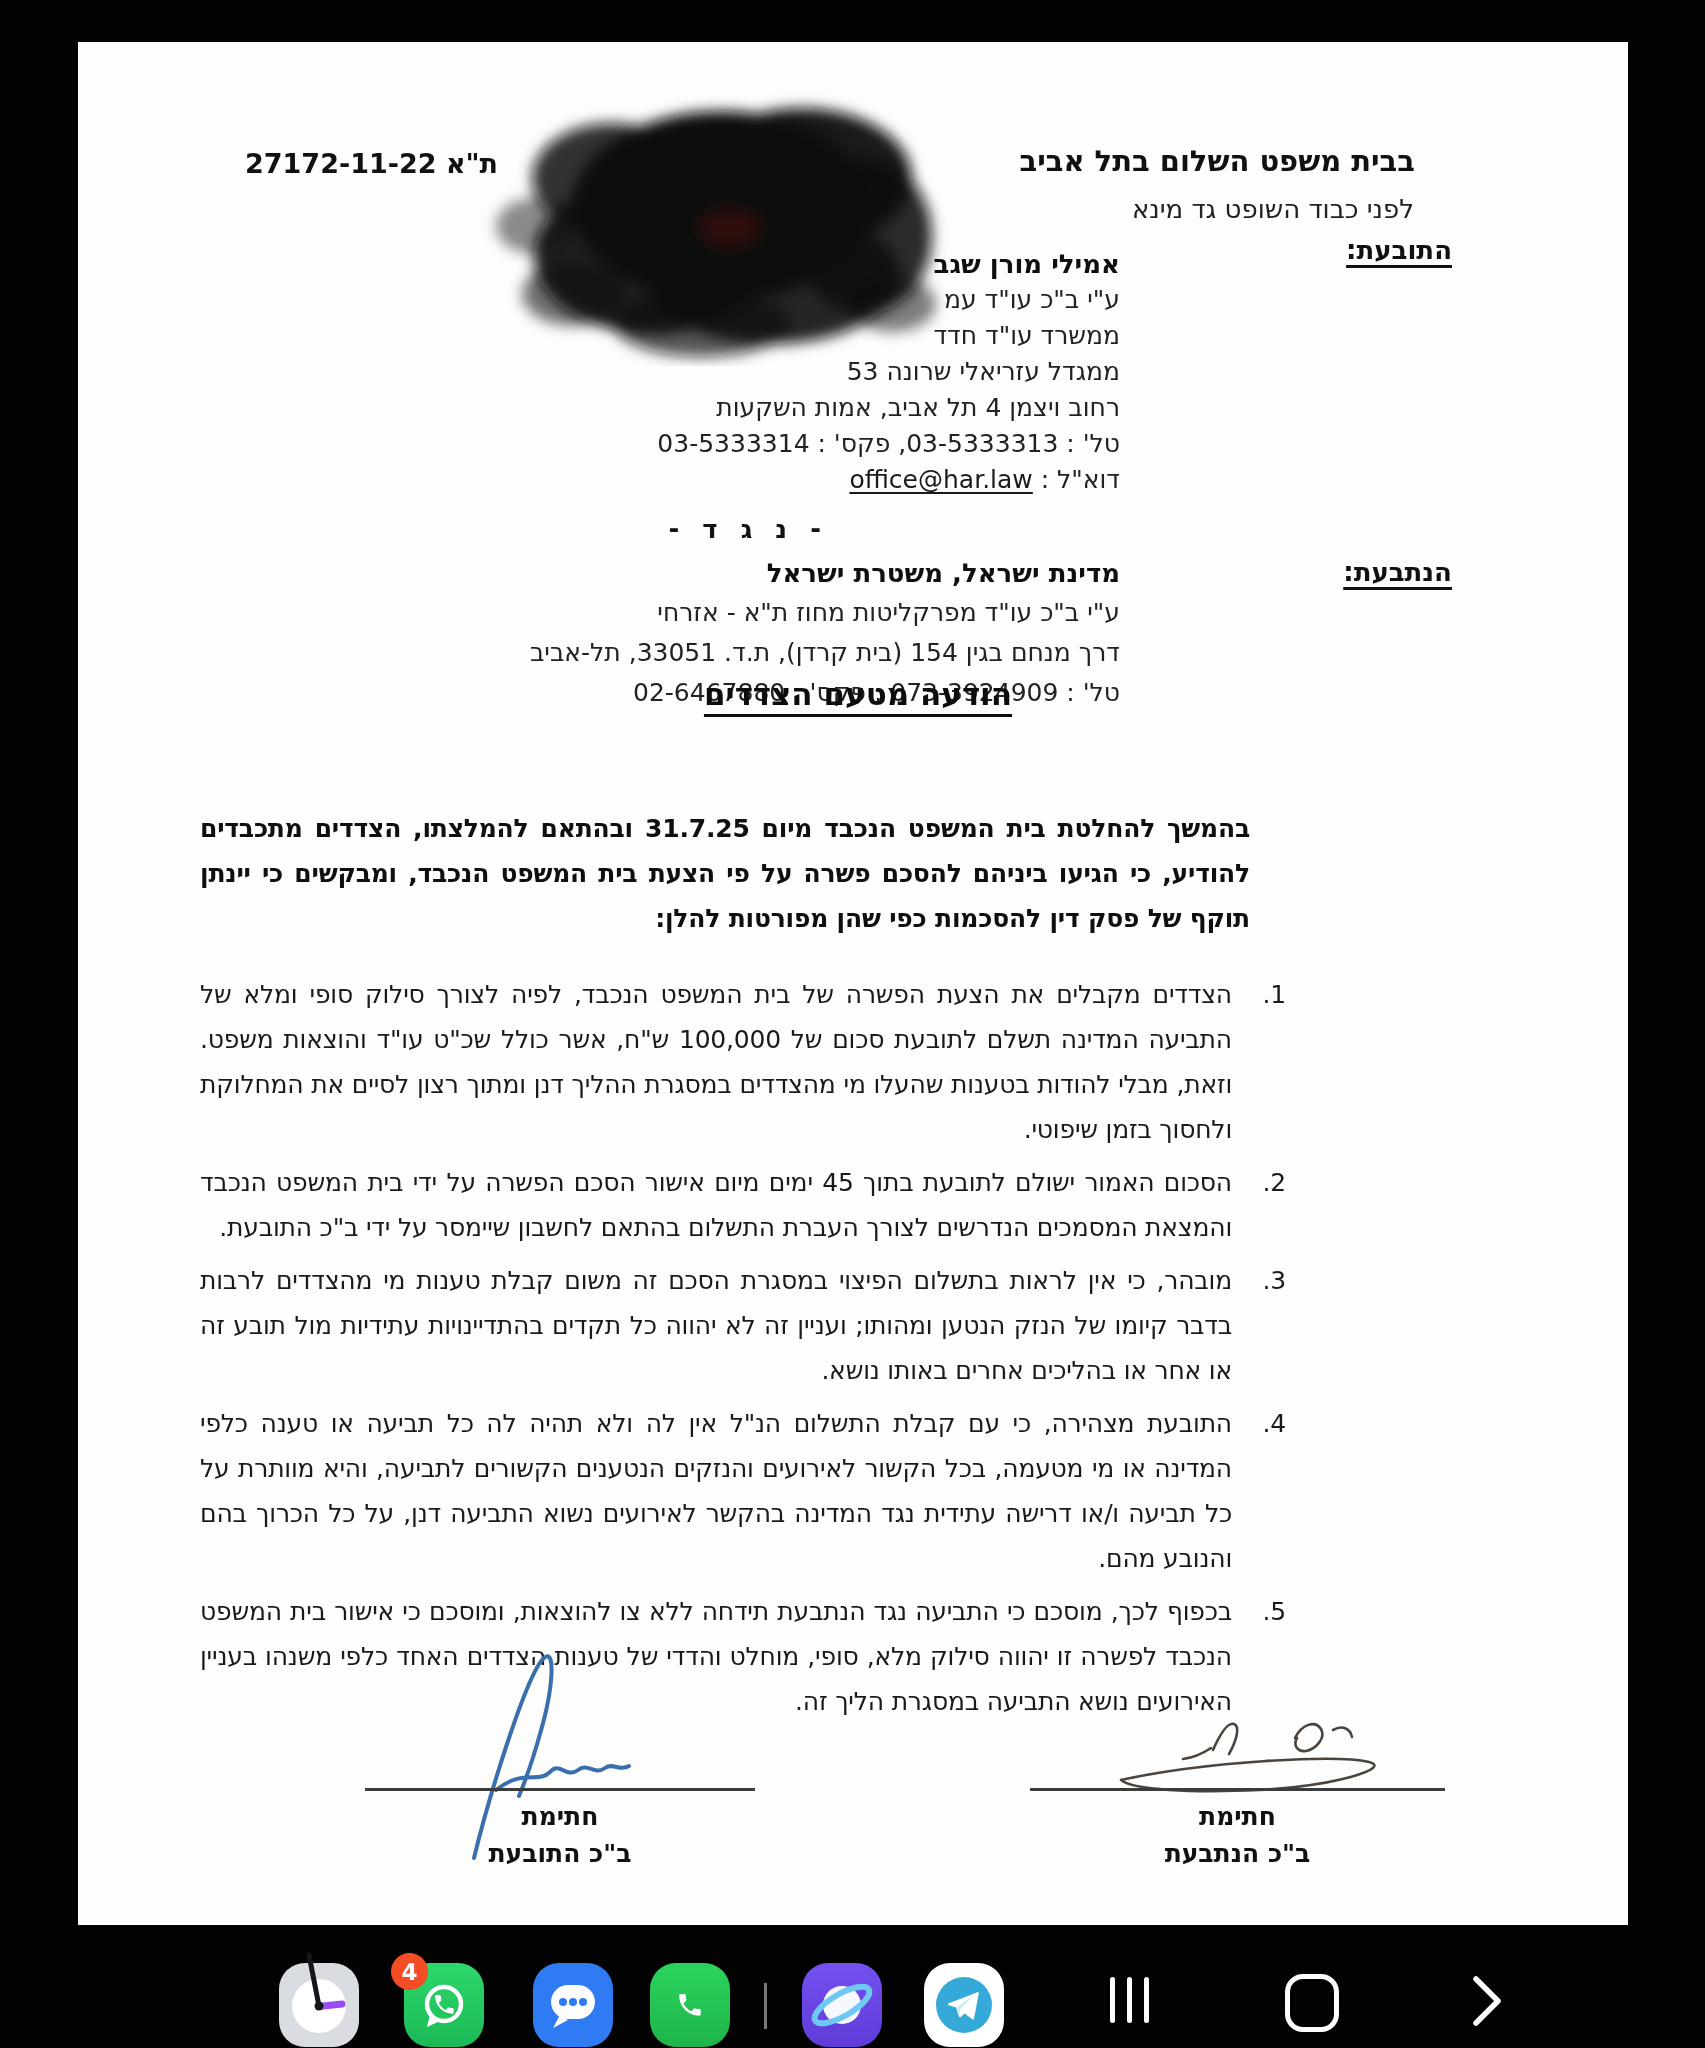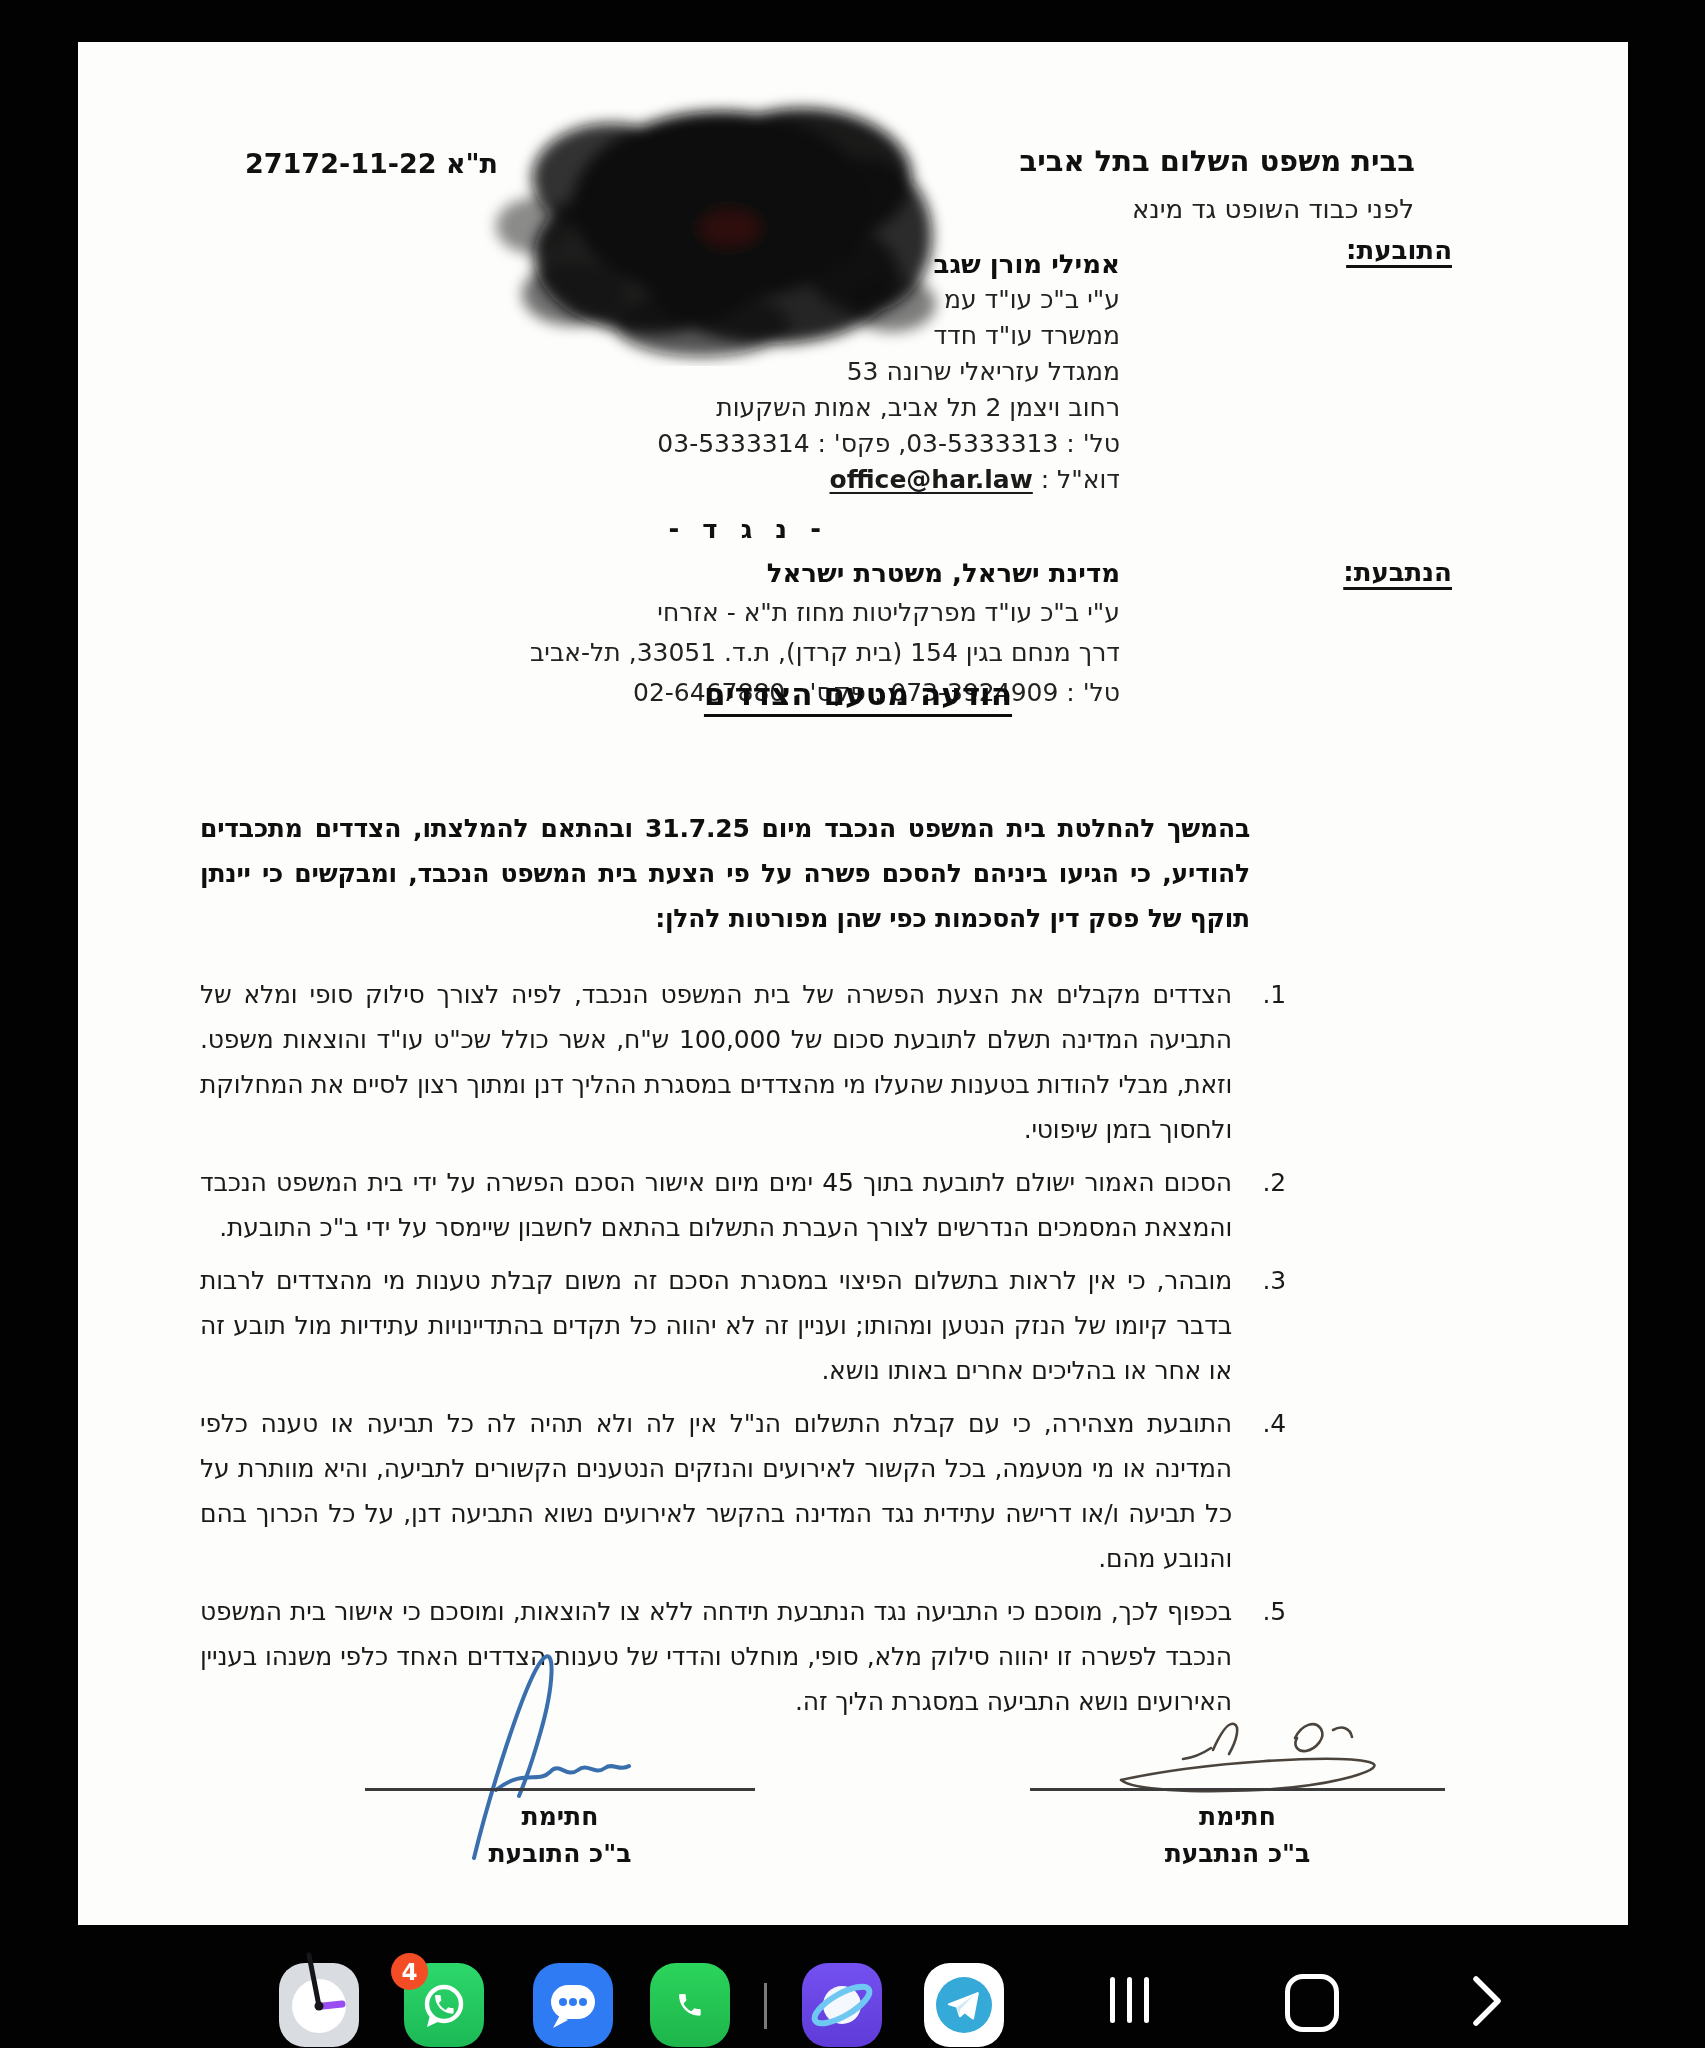--- a/index.html
+++ b/index.html
@@ -24,21 +24,21 @@
   .party-block .pname{font-size:26px;font-weight:bold;color:#0f0f0f;}
   .versus{font-size:26px;font-weight:bold;letter-spacing:7px;color:#111;margin-left:42px;}
   .doc-title{font-size:31px;font-weight:bold;color:#0d0d0d;text-align:center;}
   .doc-title span{text-decoration:underline;text-decoration-thickness:3px;text-underline-offset:9px;}
   .body-text{font-size:25px;line-height:45px;text-align:justify;letter-spacing:-0.2px;color:#1a1a1a;}
   .intro{font-weight:bold;color:#0f0f0f;}
   .item{position:relative;padding-right:58px;margin-bottom:8px;}
   .item .num{position:absolute;right:4px;top:0;font-size:25px;}
   .sigline{position:absolute;height:3px;background:#3b3b3b;}
   .sig-label{position:absolute;text-align:center;font-size:25px;font-weight:bold;line-height:37px;color:#111;}
-  .email-link{color:#1a1a1a;text-decoration:underline;text-underline-offset:4px;font-weight:bold;}
+  .email-link{color:#1a1a1a;text-decoration:underline;text-underline-offset:4px;}
   
   .dock-icon{position:absolute;width:80px;height:84px;border-radius:26px;}
   .dock-icon svg{overflow:visible;display:block;}
   .wa-badge{
     position:absolute;left:-13px;top:-10px;width:37px;height:37px;border-radius:50%;
     background:#f44d26;color:#fff;font-size:23px;font-weight:bold;
     display:flex;align-items:center;justify-content:center;
   }
   .nav-home{position:absolute;width:44px;height:48px;border:5px solid #fff;border-radius:18px;background:transparent;}
   .divider{position:absolute;width:3px;height:46px;background:#8f8f8f;opacity:.85;}
@@ -51,21 +51,21 @@
   <div class="abs case-no" style="left:167px;top:106px;">ת"א 27172-11-22</div>
   <div class="abs court-line" style="right:213px;top:102px;">בבית משפט השלום בתל אביב</div>
   <div class="abs judge-line" style="right:214px;top:152px;">לפני כבוד השופט גד מינא</div>
 
   <div class="abs party-label u" style="right:176px;top:193px;">התובעת:</div>
   <div class="abs party-block" style="right:508px;top:204px;">
     <div class="pname">אמילי מורן שגב</div>
     <div>ע"י ב"כ עו"ד עמ</div>
     <div>ממשרד עו"ד חדד</div>
     <div>ממגדל עזריאלי שרונה 53</div>
-    <div>רחוב ויצמן 2 תל אביב, אמות השקעות</div>
+    <div>רחוב ויצמן 4 תל אביב, אמות השקעות</div>
     <div>טל' : 03-5333313, פקס' : 03-5333314</div>
     <div>
       <span>דוא"ל :</span>
       <a class="email-link" dir="ltr">office@har.law</a>
     </div>
   </div>
 
   <svg class="abs" style="left:394px;top:44px;pointer-events:none;" width="490" height="280" viewBox="0 0 490 280">
     <defs>
         <filter id="fz" x="-30%" y="-30%" width="160%" height="160%">

